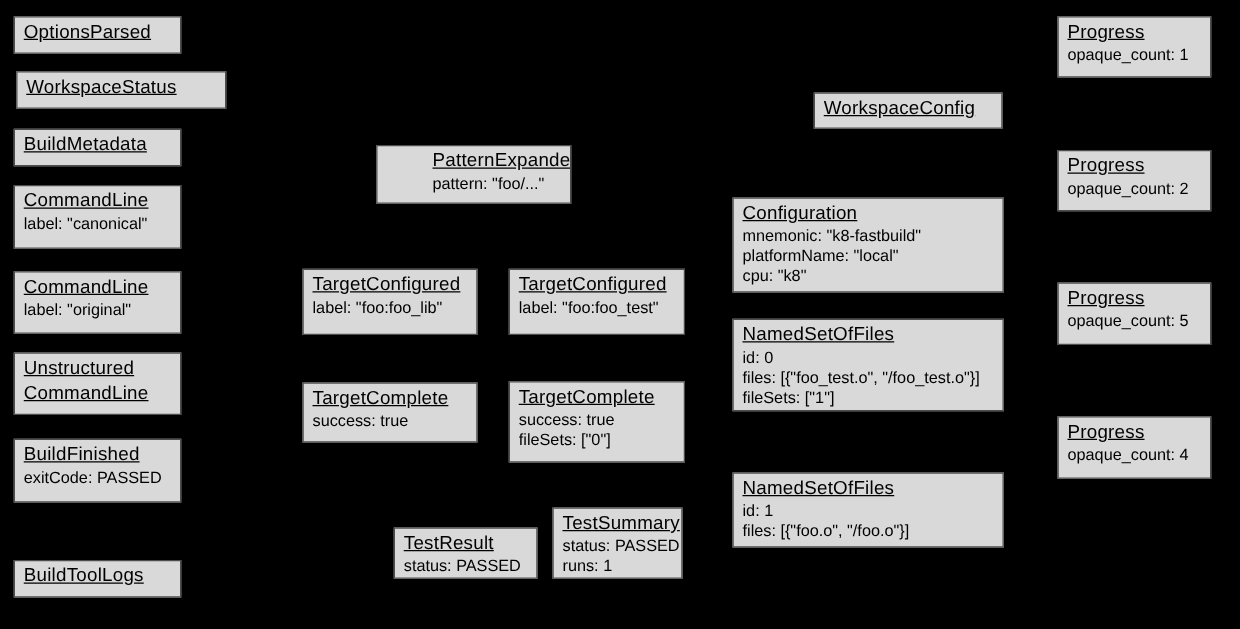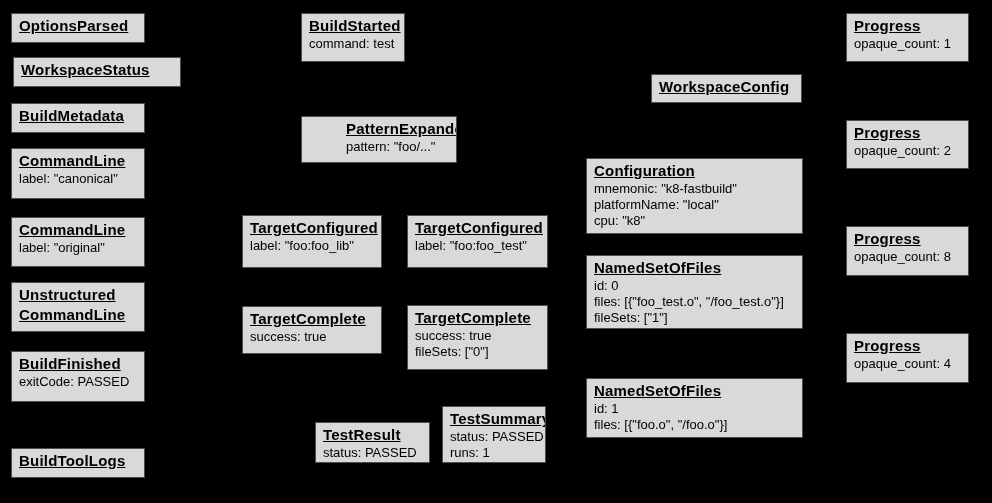--- a/index.html
+++ b/index.html
@@ -19,21 +19,21 @@
     position: absolute;
     box-sizing: border-box;
     background: var(--box-fill, #d9d9d9);
     border: 1.5px solid var(--box-border, #4d4d4d);
     padding: 2px 7px 3px 7px;
     color: var(--box-text, #000000);
     overflow: hidden;
   }
   .event-title {
     font-size: 15px;
-    font-weight: bold;
+    font-weight: normal;
     text-decoration: underline;
     line-height: 1.3;
     white-space: pre;
     letter-spacing: 0.2px;
   }
   .event-line {
     font-size: 13px;
     line-height: 1.25;
     white-space: pre;
   }
@@ -63,24 +63,20 @@
     <div class="event-box" style="left: 11px; top: 282px; width: 134px; height: 50px;">
       <div class="event-title">Unstructured
 CommandLine</div>
     </div>
     <div class="event-box" style="left: 11px; top: 351px; width: 134px; height: 51px;">
       <div class="event-title">BuildFinished</div>
       <div class="event-line">exitCode: PASSED</div>
     </div>
     <div class="event-box" style="left: 11px; top: 448px; width: 134px; height: 30px;">
       <div class="event-title">BuildToolLogs</div>
-    </div>
-    <div class="event-box" style="left: 301px; top: 13px; width: 104px; height: 49px;">
-      <div class="event-title">BuildStarted</div>
-      <div class="event-line">command: test</div>
     </div>
     <div class="event-box" style="left: 301px; top: 116px; width: 156px; height: 47px; padding-left: 44px;">
       <div class="event-title">PatternExpanded</div>
       <div class="event-line">pattern: "foo/..."</div>
     </div>
     <div class="event-box" style="left: 242px; top: 215px; width: 140px; height: 53px;">
       <div class="event-title">TargetConfigured</div>
       <div class="event-line">label: "foo:foo_lib"</div>
     </div>
     <div class="event-box" style="left: 407px; top: 215px; width: 141px; height: 53px;">
@@ -128,19 +124,19 @@
     <div class="event-box" style="left: 846px; top: 13px; width: 123px; height: 49px;">
       <div class="event-title">Progress</div>
       <div class="event-line">opaque_count: 1</div>
     </div>
     <div class="event-box" style="left: 846px; top: 120px; width: 123px; height: 49px;">
       <div class="event-title">Progress</div>
       <div class="event-line">opaque_count: 2</div>
     </div>
     <div class="event-box" style="left: 846px; top: 226px; width: 123px; height: 50px;">
       <div class="event-title">Progress</div>
-      <div class="event-line">opaque_count: 8</div>
+      <div class="event-line">opaque_count: 5</div>
     </div>
     <div class="event-box" style="left: 846px; top: 333px; width: 123px; height: 50px;">
       <div class="event-title">Progress</div>
       <div class="event-line">opaque_count: 4</div>
     </div>
   </div>
 
 </body></html>

